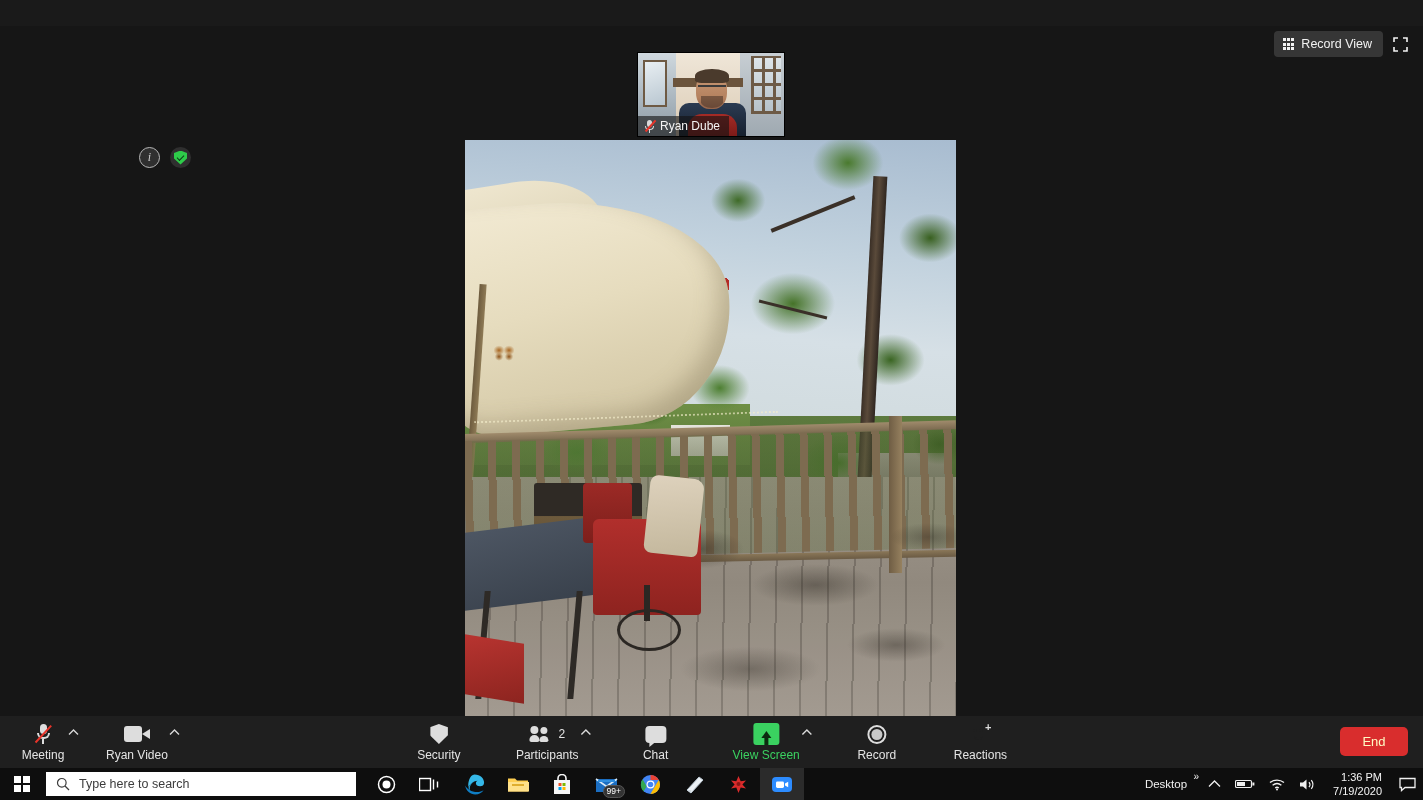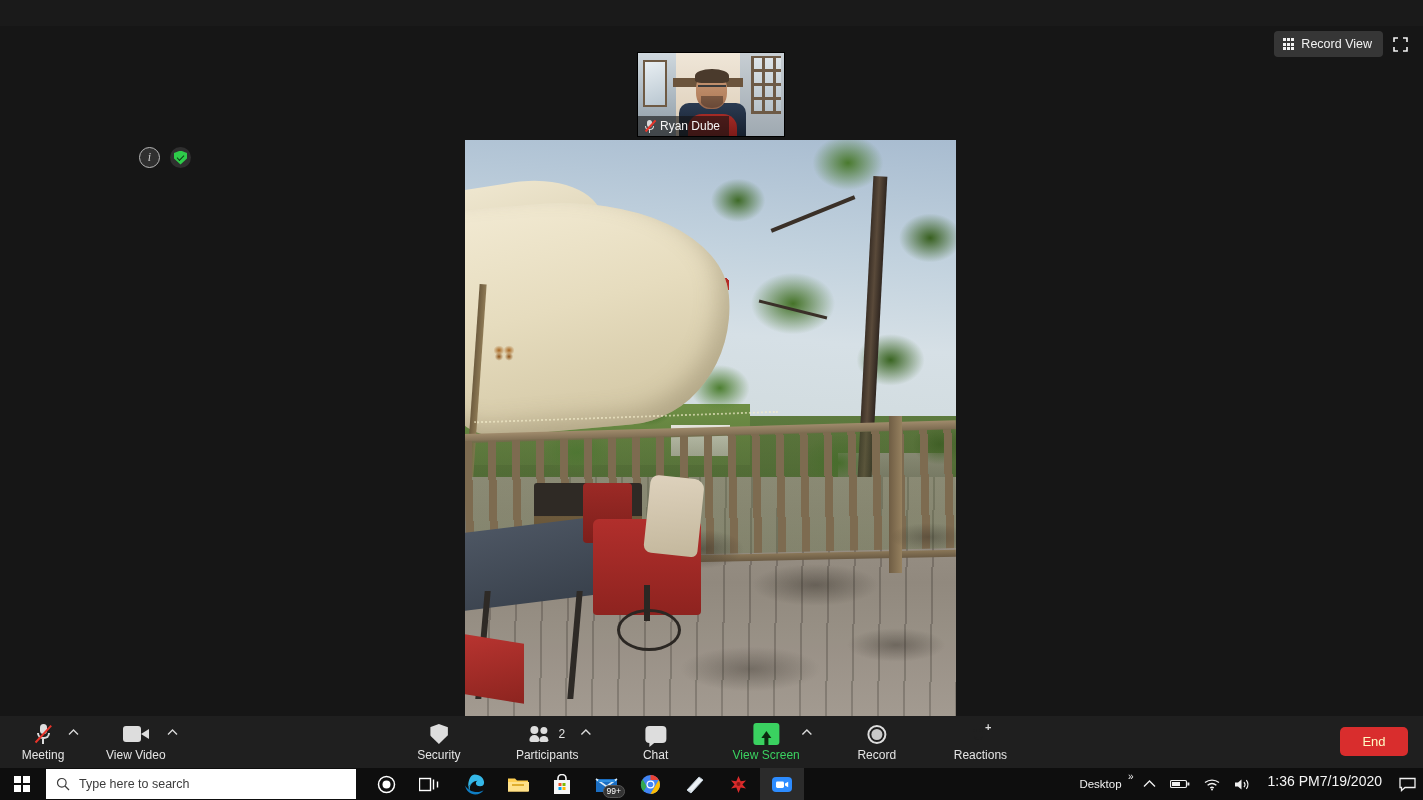--- a/index.html
+++ b/index.html
@@ -415,42 +415,42 @@
     background: #0e0e0e; display: flex; align-items: center; z-index: 20;
   }
   .start {
     width: 44px; height: 32px; display: flex; align-items: center;
     justify-content: center; cursor: pointer;
   }
   .win-logo { display: grid; grid-template-columns: 7px 7px; grid-template-rows: 7px 7px;
     gap: 2px; }
   .win-logo i { background: #fff; display: block; }
   .searchbox {
-    width: 310px; height: 30px; background: #ffffff; display: flex; align-items: center;
+    width: 310px; height: 24px; background: #ffffff; display: flex; align-items: center;
     gap: 9px; padding: 0 10px; margin-left: 2px; cursor: text;
   }
   .searchbox .txt { font-size: 12.5px; color: #3c3c3c; }
   .tb-apps { display: flex; align-items: center; margin-left: 8px; gap: 0px; }
   .tb-app {
     width: 44px; height: 32px; display: flex; align-items: center;
     justify-content: center; cursor: pointer; position: relative;
   }
   .tb-app.active { background: #2b2b2b; }
   .badge {
     position: absolute; right: 3px; bottom: 2px; background: #333;
     color: #fff; font-size: 8.5px; border-radius: 8px; padding: 0px 3px;
     border: 1px solid #555; line-height: 11px;
   }
   .tray { margin-left: auto; display: flex; align-items: center; height: 32px;
     color: #fff; }
   .tray-item { height: 32px; display: flex; align-items: center; padding: 0 7px;
     cursor: pointer; font-size: 11.5px; color: #f0f0f0; }
-  .clock { display: flex; flex-direction: row; align-items: flex-end;
-    justify-content: center; font-size: 14px; line-height: 14px; color: #f5f5f5;
-    padding: 12px 10px; height: 32px; cursor: pointer; }
+  .clock { display: flex; flex-direction: column; align-items: flex-end;
+    justify-content: center; font-size: 11px; line-height: 14px; color: #f5f5f5;
+    padding: 4px 10px; height: 32px; cursor: pointer; }
   .desktop-lbl { position: relative; padding-right: 14px; }
   .desktop-lbl sup { position: absolute; right: 2px; top: 3px; font-size: 10px; }
 </style>
 </head>
 <body>
 
 <div id="app">
 
 
   <div class="stage">
@@ -574,21 +574,21 @@
           </span>
         </div>
 
         <div class="zitem">
           <span class="zicon">
             <span class="ic-cam">
                 <span class="bd"></span>
                 <span class="ln"></span>
               </span>
           </span>
-          <span class="zlabel">View Video</span>
+          <span class="zlabel">Ryan Video</span>
           <span class="caret">
             <svg width="11" height="7" viewBox="0 0 11 7">
                 <path d="M1 5.5L5.5 1 10 5.5" fill="none" stroke="currentColor" stroke-width="1.4"></path>
               </svg>
           </span>
         </div>
       </div>
 
       <div class="bar-center">
 

